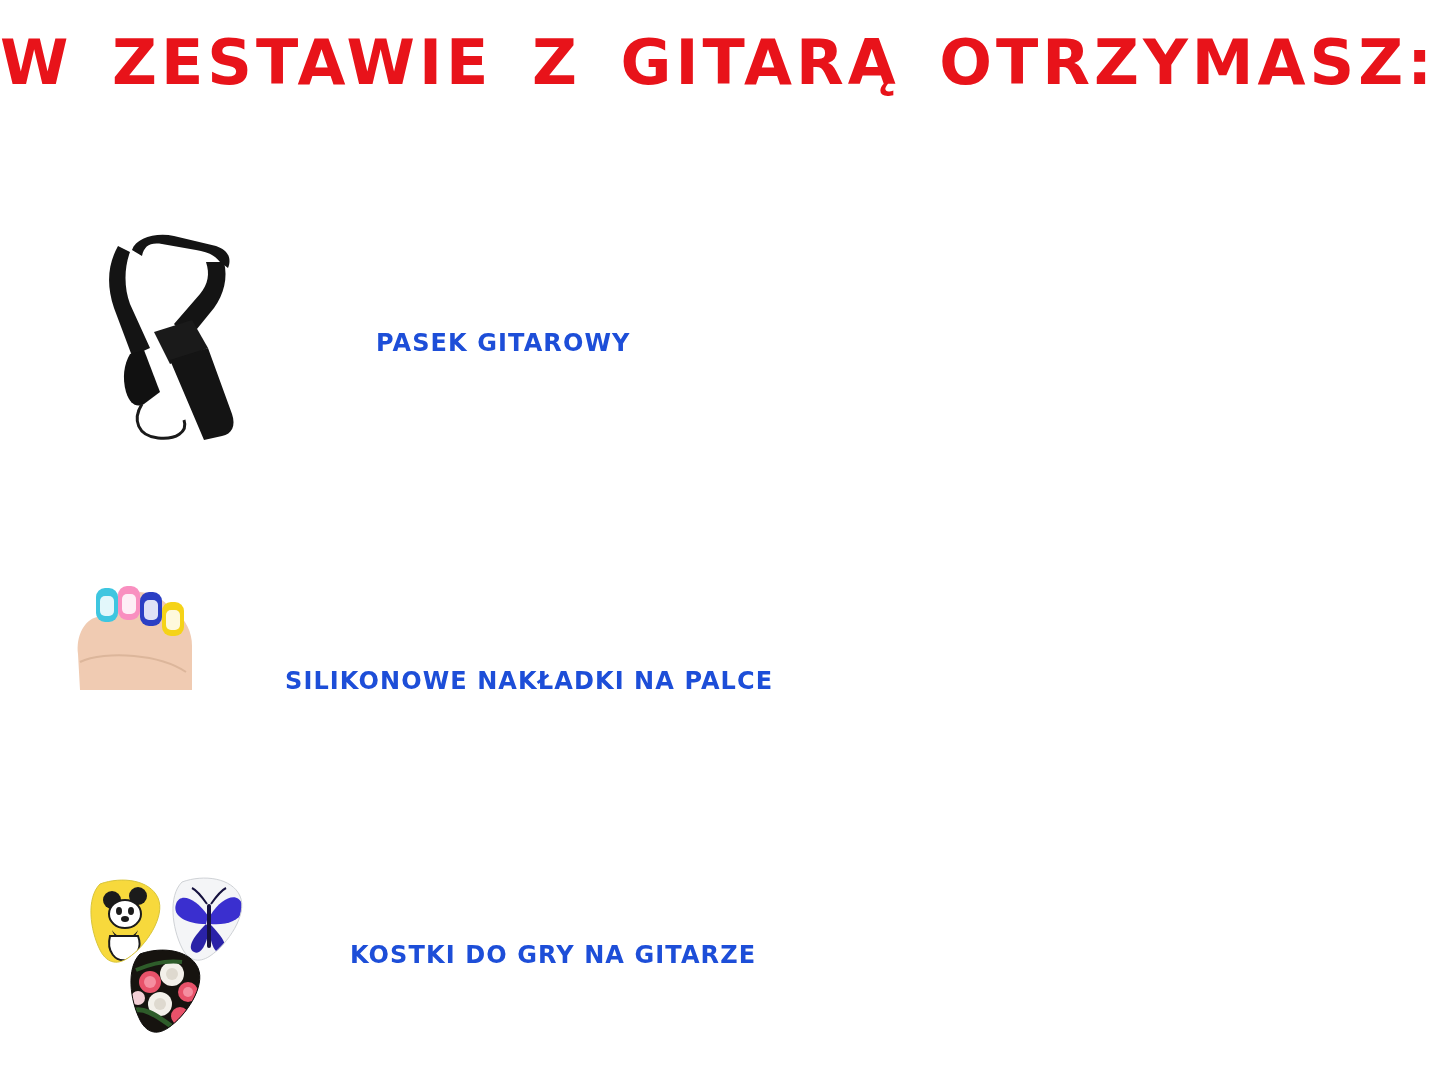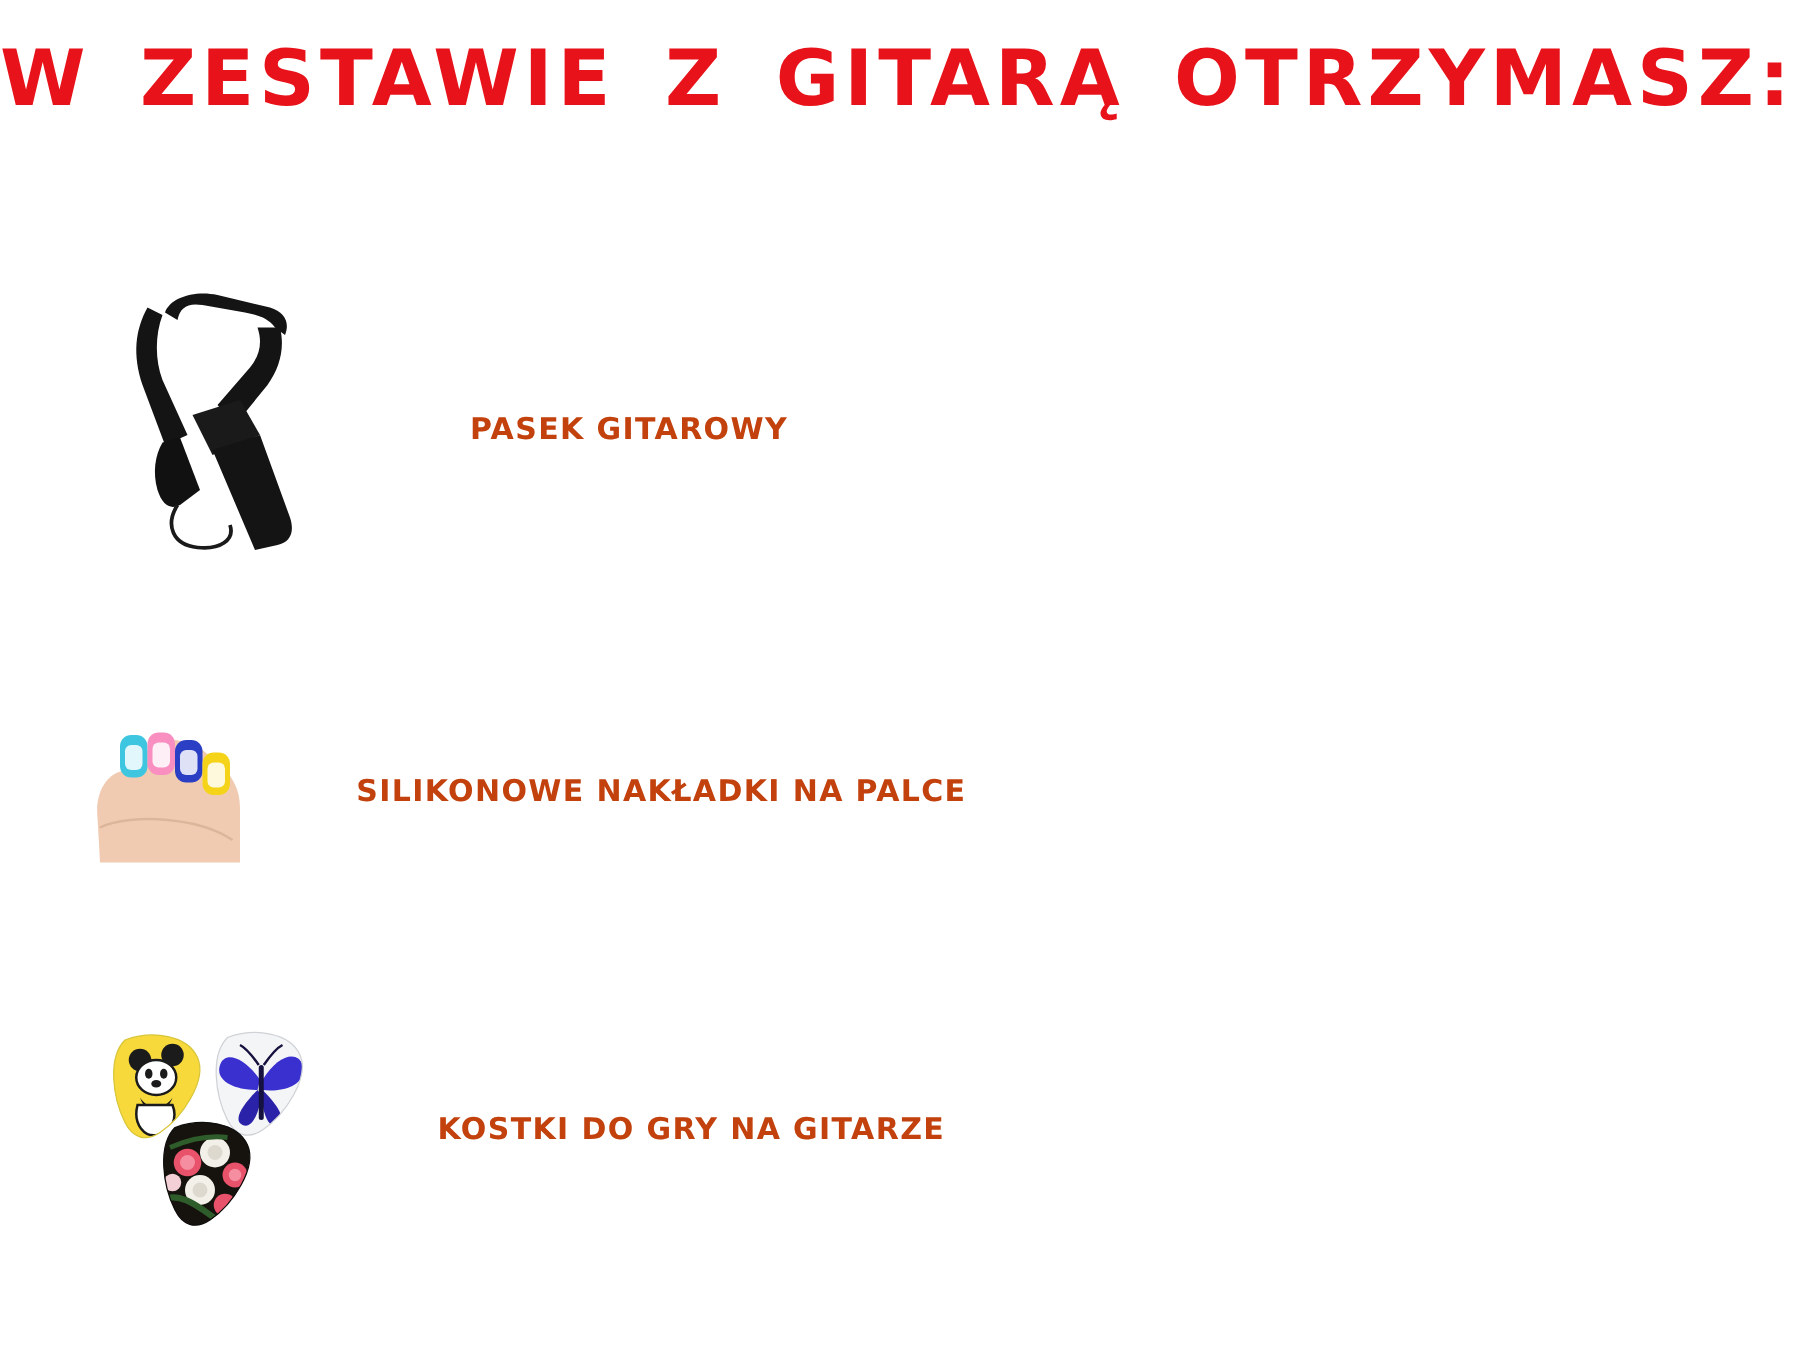--- a/index.html
+++ b/index.html
@@ -38,30 +38,30 @@
     white-space: nowrap;
   }
 
   
   .row {
     position: absolute;
     display: flex;
     align-items: center;
   }
   .row-1 { top: 228px; left: 96px; }
-  .row-2 { top: 570px; left: 70px; }
-  .row-3 { top: 818px; left: 70px; }
+  .row-2 { top: 570px; left: 70px; align-items: flex-end; }
+  .row-3 { top: 870px; left: 70px; }
 
   .thumb {
     position: relative;
     flex: 0 0 auto;
   }
 
   .label {
-    color: #c2410c;
+    color: #1d4ed8;
     font-family: "DejaVu Sans", sans-serif;
     font-weight: bold;
     font-size: 24px;
     letter-spacing: 1.1px;
     white-space: nowrap;
   }
   .row-1 .label { margin-left: 100px; }
   .row-2 .label { margin-left: 60px; }
   .row-3 .label { margin-left: 90px; }
 

